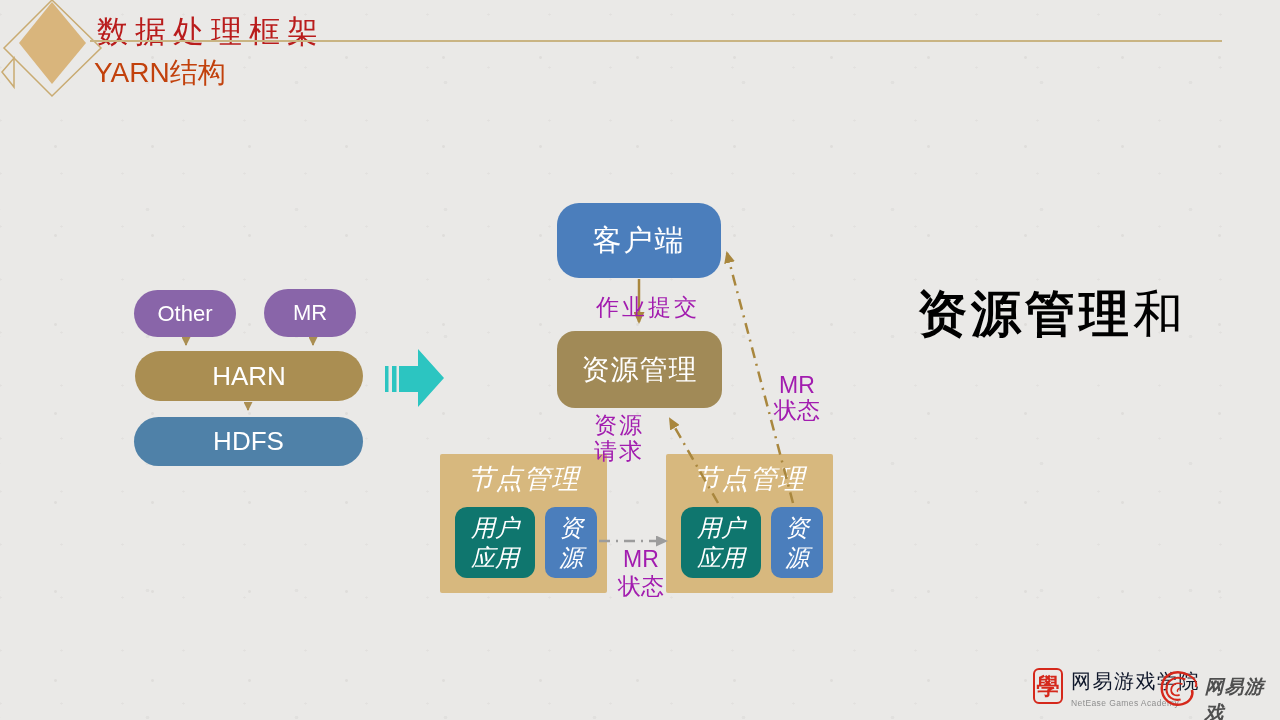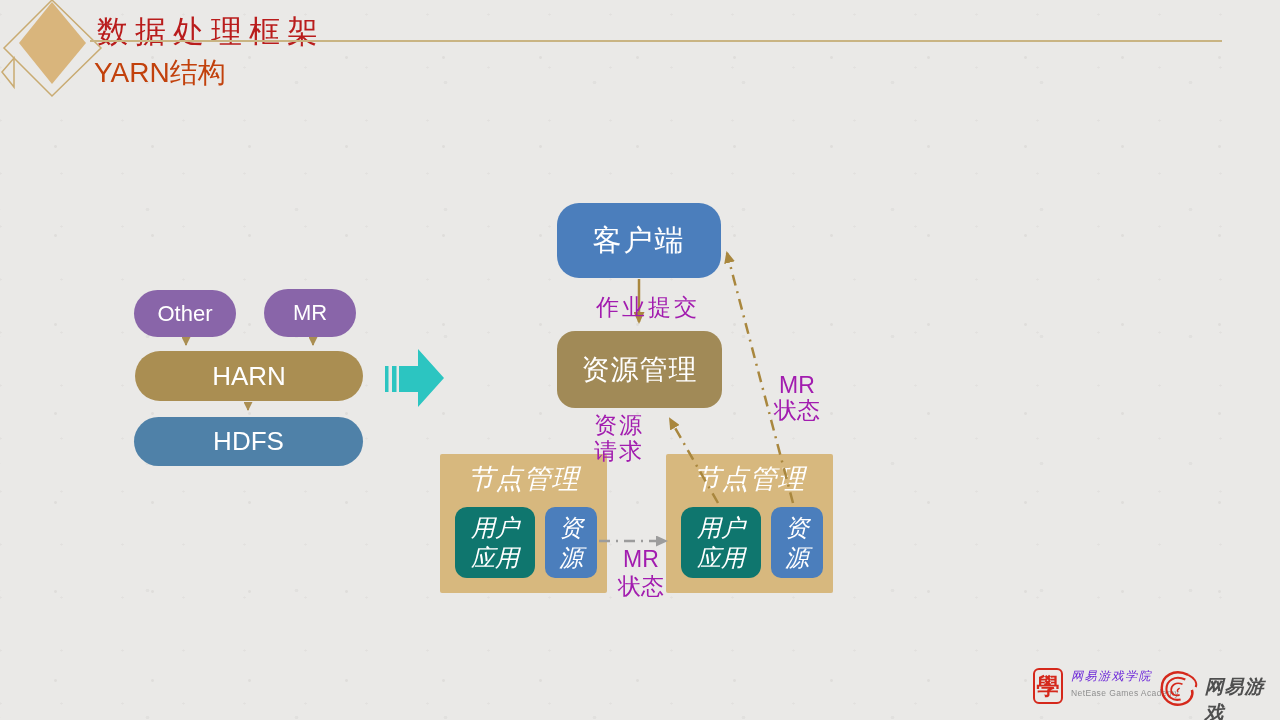--- a/index.html
+++ b/index.html
@@ -43,21 +43,21 @@
   .lbl-mr-bottom{left:606px;top:546px;width:70px;text-align:center;line-height:27px;}
   
   .takeaway{right:93px;text-align:right;font-size:50px;letter-spacing:4px;color:#000;white-space:nowrap;}
   .tk1{top:281px;}
   .tk2{top:381px;}
   .takeaway .b{font-weight:bold;}
   
   .footer-academy{left:1033px;top:668px;display:flex;align-items:flex-start;gap:8px;}
   .seal{width:26px;height:32px;border:2px solid #d5281b;border-radius:6px;color:#d5281b;
     font-size:23px;line-height:32px;text-align:center;font-weight:bold;}
-  .academy-cn{font-size:12px;color:#6d28d9;letter-spacing:1.5px;font-style:italic;}
+  .academy-cn{font-size:20px;color:#0f172a;letter-spacing:1.5px;}
   .academy-en{font-size:8.5px;color:#8f8f8f;margin-top:3px;letter-spacing:.4px;}
   .footer-netease{left:1157px;top:666px;display:flex;align-items:flex-start;gap:4px;}
   .netease-cn{font-size:19px;color:#4f4f4f;font-weight:bold;font-style:italic;letter-spacing:1px;margin-top:8px;}
   svg{display:block;}
   .overlay{pointer-events:none;}
 </style>
 </head>
 <body>
 
 <div class="slide">
@@ -143,20 +143,23 @@
   </div>
   <div class="abs flow-label lbl-mr-right">
     <span>MR</span><br>
     <span>状态</span>
   </div>
   <div class="abs flow-label lbl-mr-bottom">
     <span>MR</span><br>
     <span>状态</span>
   </div>
 
+  <div class="abs takeaway tk1">
+    <span class="b">资源管理</span><span>和</span>
+  </div>
 
   <div class="abs footer-academy">
     <div class="seal">學</div>
     <div>
       <div class="academy-cn">网易游戏学院</div>
       <div class="academy-en">NetEase Games Academy</div>
     </div>
   </div>
 
   <div class="abs footer-netease">

